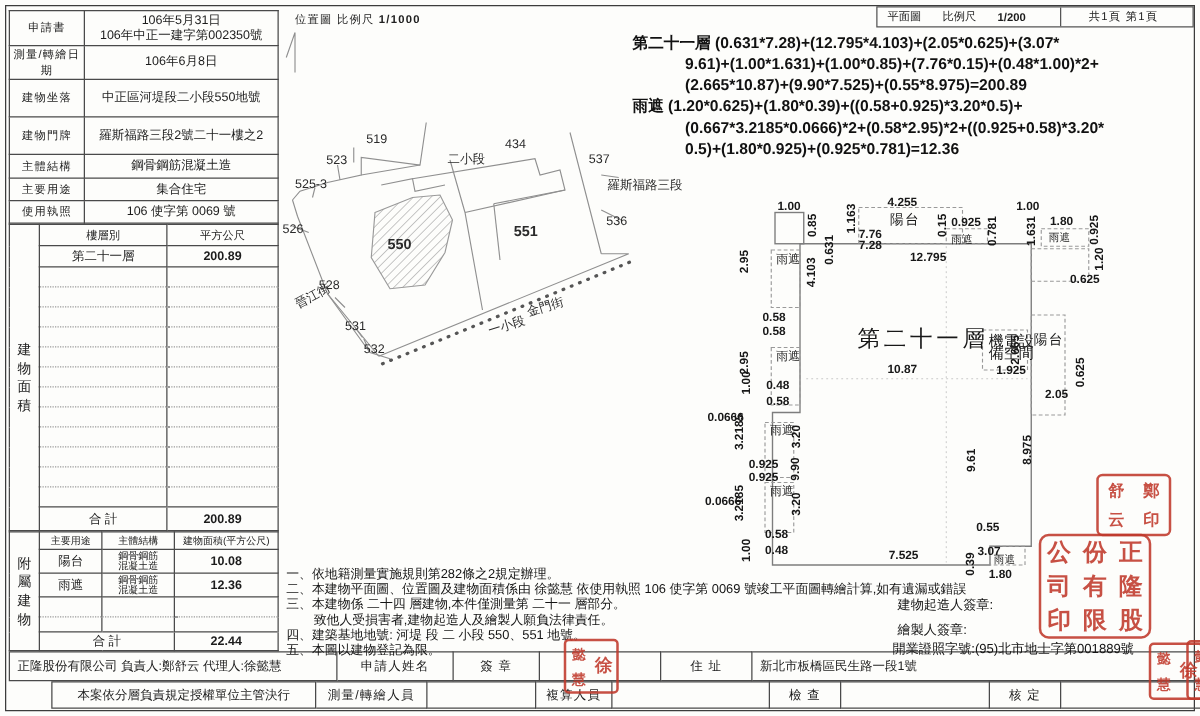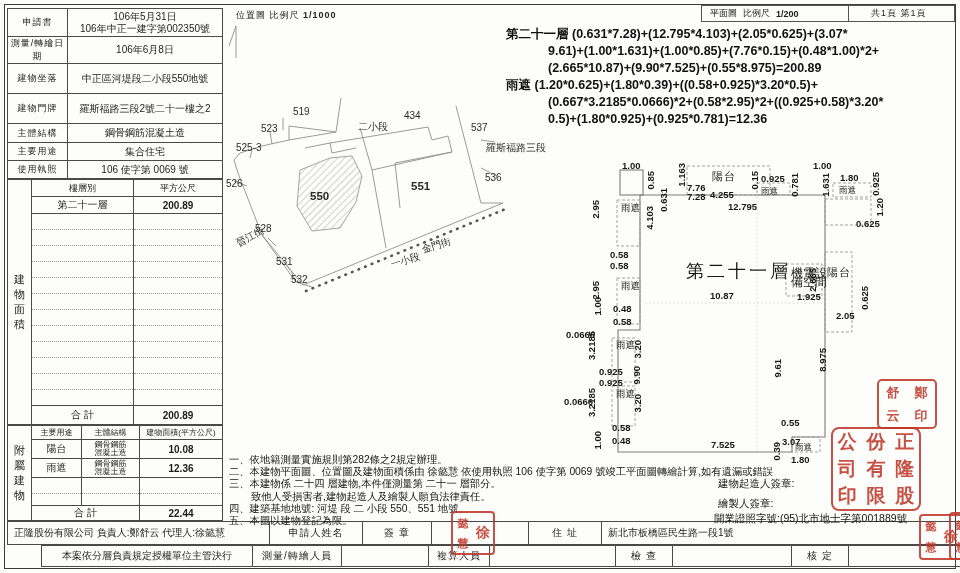--- a/index.html
+++ b/index.html
@@ -24,21 +24,21 @@
   .brow{position:absolute;left:7px;display:flex;}
   .brow .c{border:1px solid #4a4a4a;border-left:none;font-size:10px;display:flex;
            align-items:center;justify-content:center;letter-spacing:1px;overflow:hidden;white-space:nowrap;}
   .brow .c:first-child{border-left:1px solid #4a4a4a;}
   .brow .v{justify-content:flex-start;padding-left:6px;letter-spacing:0;}
 
   
   .map-hdr{position:absolute;left:236px;top:9px;font-size:9px;color:#222;letter-spacing:1px;}
   .plan-hdr{position:absolute;left:701px;top:5px;width:252px;height:15px;border:1px solid #555;
             display:flex;font-size:9px;}
-  .plan-hdr .ph1{flex:0 0 138px;border-right:1px solid #555;display:flex;align-items:center;padding-left:8px;gap:6px;}
+  .plan-hdr .ph1{flex:0 0 138px;border-right:1px solid #555;display:flex;align-items:center;padding-left:8px;gap:17px;}
   .plan-hdr .ph2{flex:1;display:flex;align-items:center;padding-left:22px;letter-spacing:1px;}
 
   
   .calc{position:absolute;left:506px;top:26px;font-size:12.5px;font-weight:700;line-height:17px;color:#111;}
   .calc div{white-space:nowrap;}
 
   
   .notes{position:absolute;left:229px;top:454px;font-size:10.3px;line-height:12.2px;color:#141414;}
   .notes div{white-space:nowrap;}
 
@@ -339,21 +339,21 @@
     <g stroke="#c9c9c9" stroke-width="0.8" stroke-dasharray="1.5,2.5" fill="none">
       <path d="M757,197 V450 M645,303 H822"></path>
     </g>
   </svg>
 
   <div id="overlay">
       <span class="dim" style="left: 622px; top: 161px;">1.00</span>
       <span class="dim rot" style="left: 646px; top: 171px;">0.85</span>
       <span class="dim rot" style="left: 659px; top: 188px;">0.631</span>
       <span class="dim rot" style="left: 677px; top: 163px;">1.163</span>
-      <span class="dim" style="left: 710px; top: 158px; margin-top: 32px;">4.255</span>
+      <span class="dim" style="left: 710px; top: 158px;">4.255</span>
       <span class="dim cjk" style="left: 712px; top: 171px;">陽台</span>
       <span class="dim" style="left: 687px; top: 183px;">7.76</span>
       <span class="dim" style="left: 687px; top: 192px;">7.28</span>
       <span class="dim rot" style="left: 750px; top: 171px;">0.15</span>
       <span class="dim" style="left: 761px; top: 174px;">0.925</span>
       <span class="dim cjk-sm" style="left: 761px; top: 186px;">雨遮</span>
       <span class="dim rot" style="left: 790px; top: 173px;">0.781</span>
       <span class="dim" style="left: 813px; top: 161px;">1.00</span>
       <span class="dim rot" style="left: 821px; top: 173px;">1.631</span>
       <span class="dim" style="left: 840px; top: 173px;">1.80</span>

